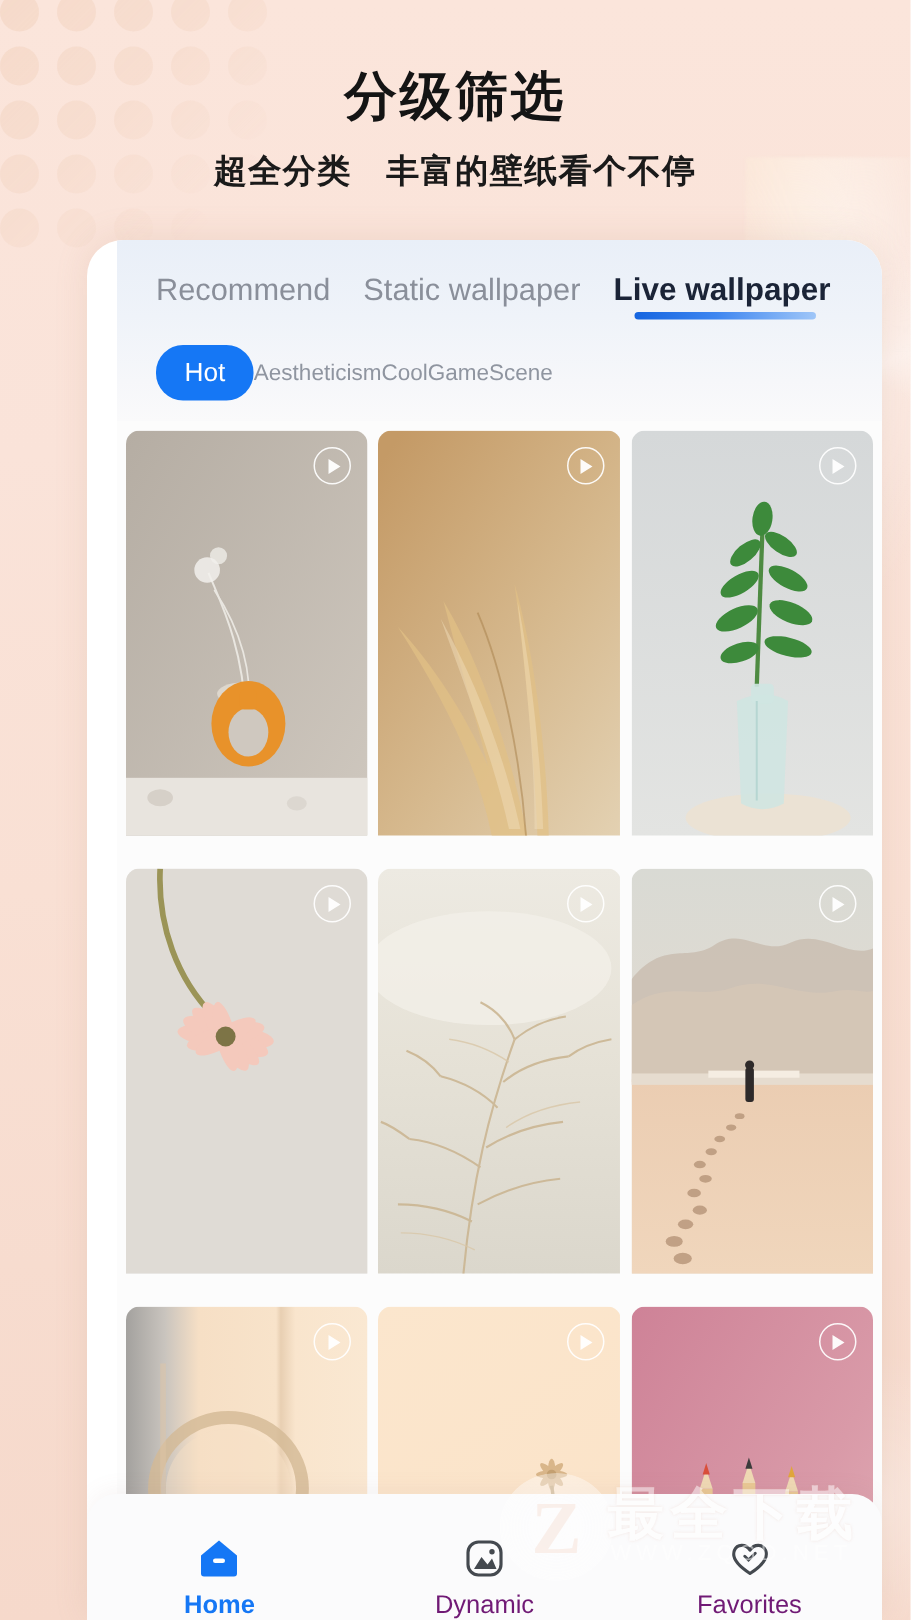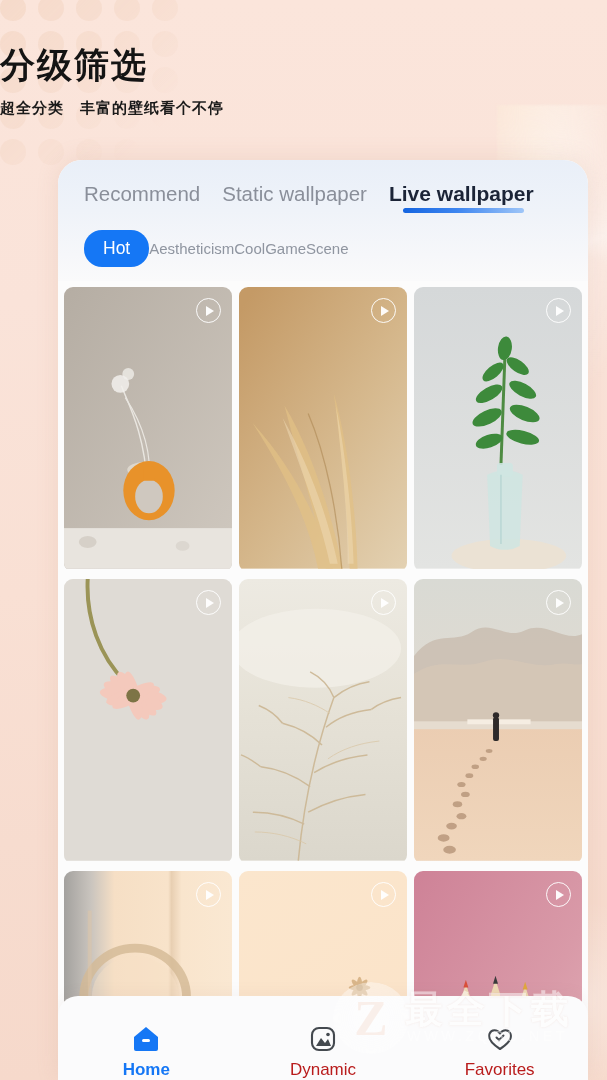--- a/index.html
+++ b/index.html
@@ -35,35 +35,36 @@
         rgba(255,255,255,.00) 360deg);
     filter:blur(1px); pointer-events:none;
   }
   #sparkle-bottom-right{
     position:absolute; right:-30px; bottom:-20px; width:120px; height:200px;
     background:radial-gradient(ellipse at 60% 50%, rgba(255,255,255,.35) 0%, rgba(255,255,255,0) 70%);
     pointer-events:none;
   }
 
   
-  #headline-block{ position:absolute; left:0; right:0; top:44px; z-index:4; }
+  #headline-block{ position:absolute; left:0; right:0; top:44px; text-align:center; z-index:4; }
   #page-title{
     font-size:35px; font-weight:700; color:#141414; letter-spacing:2px; line-height:1.18;
   }
   #page-subtitle{
-    margin-top:14px; font-size:15px; font-weight:700; color:#1a1a1a; letter-spacing:1px;
+    margin-top:14px; font-size:22px; font-weight:700; color:#1a1a1a; letter-spacing:1px;
   }
 
   
   #phone-card{
     position:absolute; left:58px; top:160px; width:530px; height:920px;
     border-radius:24px 24px 0 0; overflow:hidden;
     background:#FFFFFF;
     box-shadow:0 -2px 22px rgba(186,140,120,.16);
     z-index:3;
+    padding-left:20px;
   }
   #app-header{
     background:linear-gradient(180deg,#E9EFF8 0%,#EFF3F9 42%,#F6F7FA 78%,#FAFAFB 100%);
     padding:22px 0 10px 0;
   }
   #top-tabs{ display:flex; align-items:flex-end; gap:22px; padding:0 26px; white-space:nowrap; }
   .top-tab{
     font-size:20.5px; color:#8A8F9A; font-weight:400; position:relative; padding-bottom:7px; cursor:pointer;
   }
   .top-tab.active{ color:#1B2437; font-weight:700; font-size:21px; }
@@ -98,21 +99,21 @@
   }
 
   
   #bottom-nav{
     position:absolute; left:0; right:0; bottom:0; height:84px;
     background:#FBFBFC; border-radius:20px 20px 0 0;
     display:flex; align-items:flex-end; justify-content:space-around;
     box-shadow:0 -3px 14px rgba(150,120,110,.07); z-index:6;
   }
   .nav-item{ display:flex; flex-direction:column; align-items:center; gap:6px; cursor:pointer; width:86px; }
-  .nav-label{ font-size:17px; color:#b91c1c; }
+  .nav-label{ font-size:17px; color:#701a75; }
   .nav-item.active .nav-label{ color:#1577F5; font-weight:700; }
   .nav-ico{ width:30px; height:30px; display:block; }
 
   
   #watermark{
     position:absolute; right:4px; bottom:18px; width:270px; height:86px;
     z-index:8; pointer-events:none; opacity:.5;
   }
   #watermark-text{
     position:absolute; left:72px; top:8px; font-size:38px; font-weight:700;

